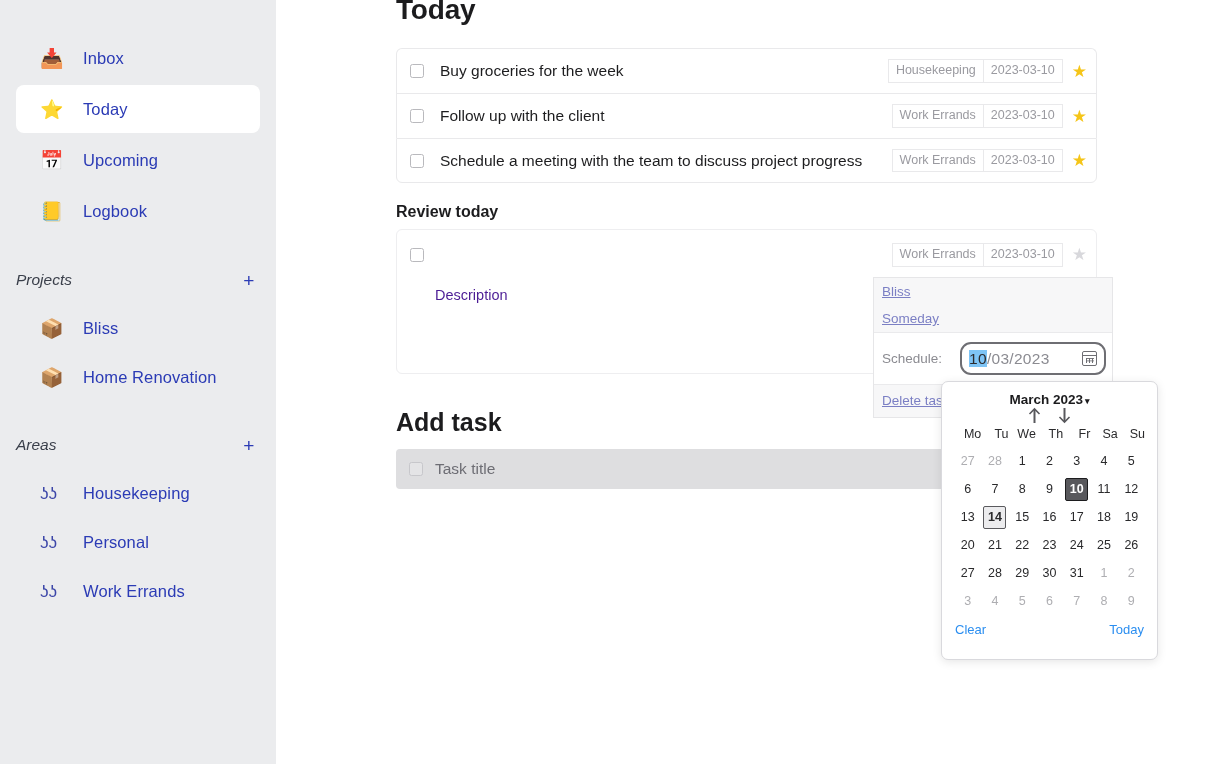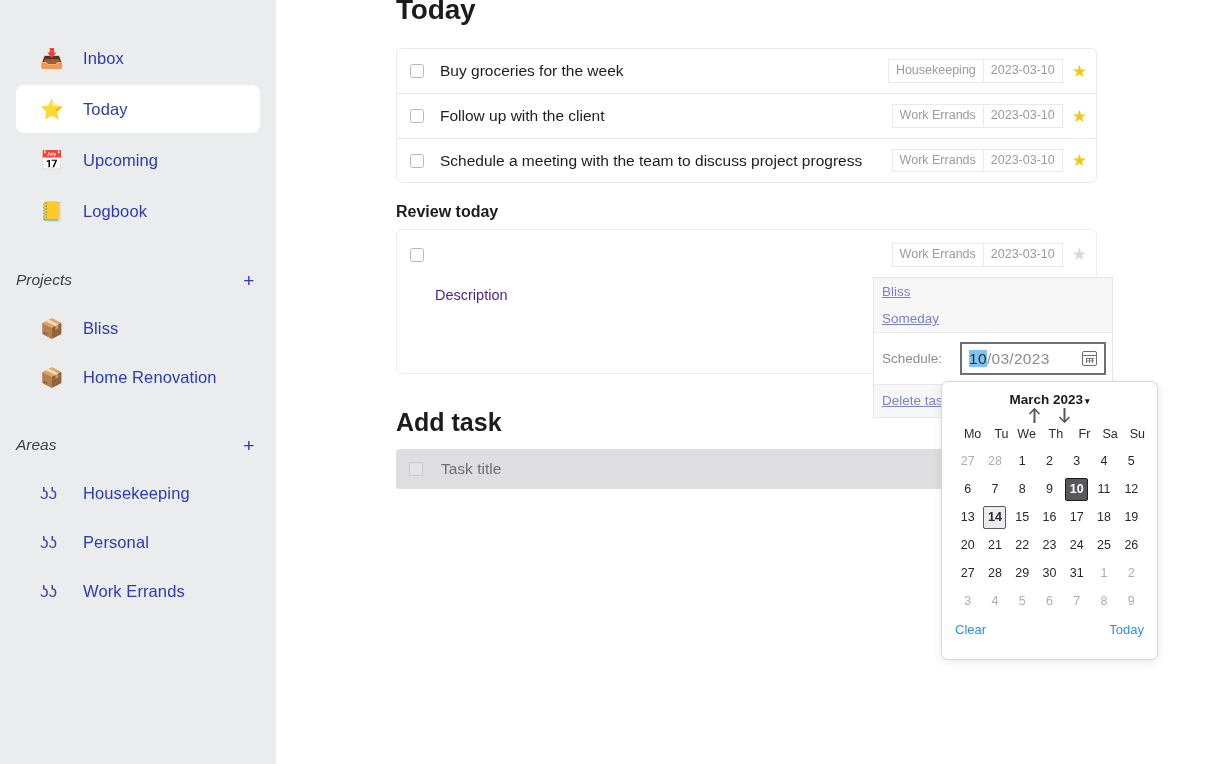--- a/index.html
+++ b/index.html
@@ -126,21 +126,21 @@
   .detail-desc { font-size: 14.5px; color: #4c1d95; margin: 20px 0 0 25px; }
 
   
   .add-title { font-size: 25px; font-weight: bold; color: #1c1c1e; margin: 34px 0 12px 0; }
   .add-row {
     width: 701px; height: 40px;
     background: #dedee0; border-radius: 4px;
     display: flex; align-items: center; padding-left: 13px;
   }
   .cb.light { border-color: #c7c7cb; background: #e4e4e6; }
-  .add-placeholder { font-size: 15.5px; color: #6d6d74; margin-left: 18px; }
+  .add-placeholder { font-size: 15.5px; color: #6d6d74; margin-left: 12px; }
 
   
   .sched-popup {
     position: absolute;
     left: 873px; top: 277px;
     width: 240px;
     background: #f7f7f8;
     border: 1px solid #e6e6e8;
     z-index: 30;
   }
@@ -156,21 +156,21 @@
     background: #fff;
     border-top: 1px solid #eaeaec;
     border-bottom: 1px solid #eaeaec;
     padding: 9px 6px 9px 8px;
   }
   .sched-label { font-size: 13.5px; color: #8b8b91; margin-right: 18px; white-space: nowrap; }
   .date-input {
     flex: 1 1 auto;
     display: flex; align-items: center; justify-content: space-between;
     border: 2px solid #6e6e73;
-    border-radius: 0;
+    border-radius: 11px;
     background: #fff;
     padding: 6px 7px 6px 7px;
     height: 33px;
     cursor: text;
   }
   .date-text { font-size: 15.5px; color: #8b8b91; letter-spacing: .3px; }
   .date-text .sel { background: #7ec4f5; color: #2b2b2e; }
   .cal-btn {
     width: 15px; height: 15px;
     border: 1.2px solid #6e6e73; border-radius: 2px;

